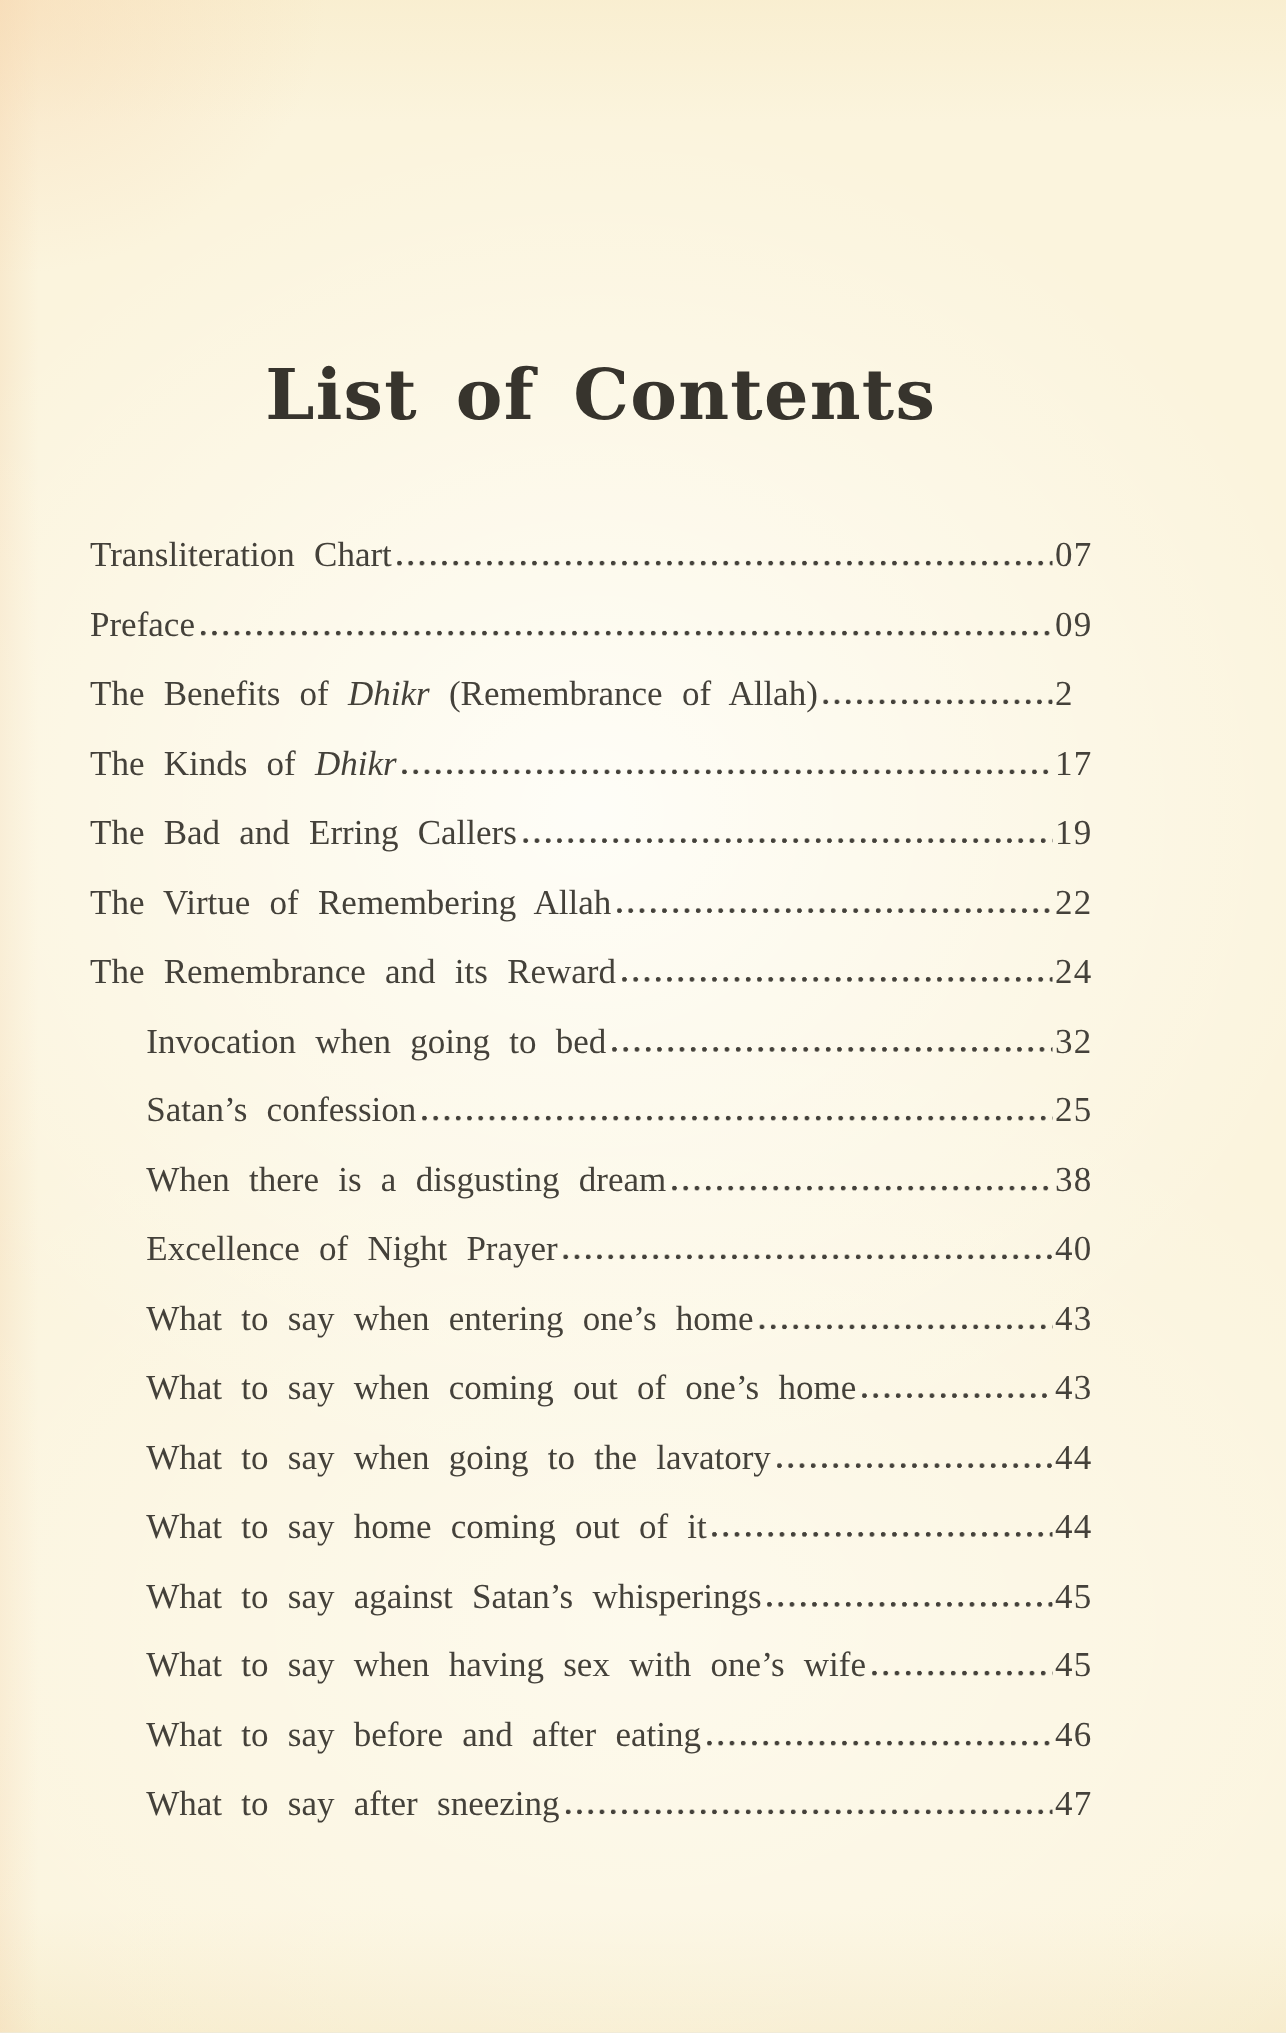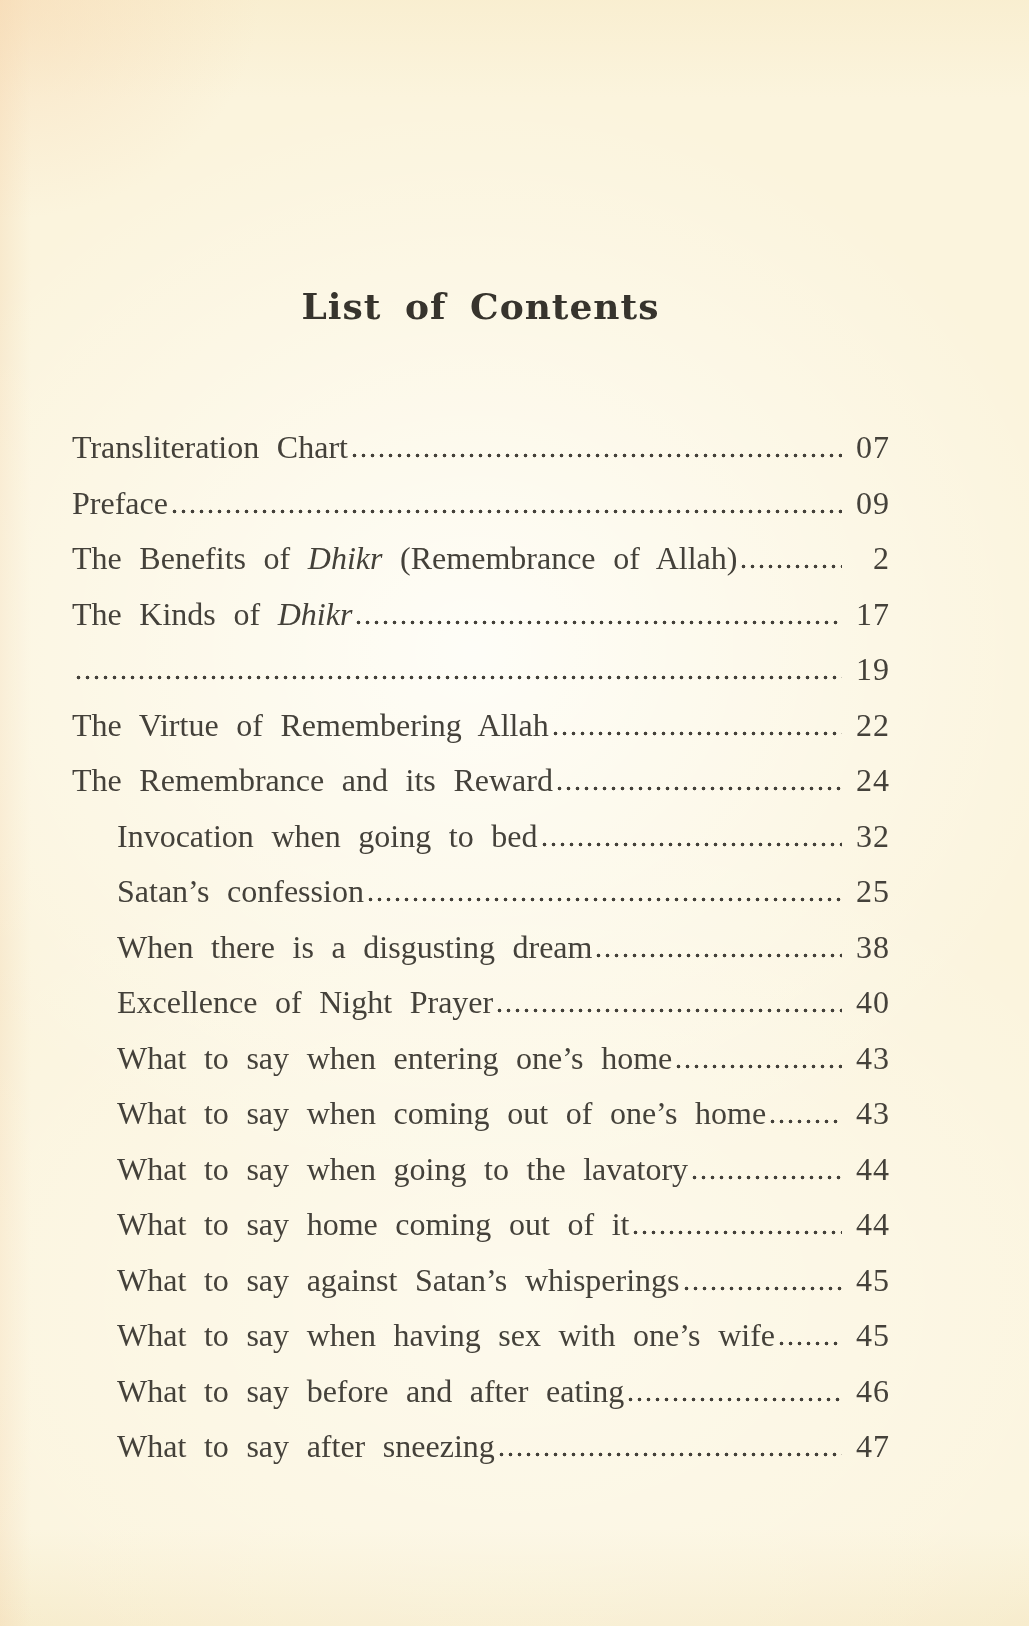--- a/index.html
+++ b/index.html
@@ -25,58 +25,58 @@
       linear-gradient(90deg, rgba(243,214,176,0.35) 0%, rgba(243,214,176,0) 3%),
       
       linear-gradient(180deg, rgba(246,230,190,0.40) 0%, rgba(246,230,190,0) 6%, rgba(246,230,190,0) 94%, rgba(242,226,184,0.45) 100%);
   }
   .title {
     margin: 288px 0 0 0;
     padding: 0 140px 0 72px;
     text-align: center;
     font-family: "DejaVu Serif", serif;
     font-weight: bold;
-    font-size: 36px;
+    font-size: 56px;
     line-height: 1;
     letter-spacing: 1px;
     word-spacing: 10px;
     color: var(--ink-dark, #37342d);
   }
   .toc {
     position: absolute;
     top: 428px;
     left: 72px;
     right: 139px;
   }
   .row {
     display: flex;
     align-items: baseline;
     height: 55.5px;
-    font-size: 32px;
+    font-size: 28px;
     line-height: 1.2;
     color: var(--ink, #44413a);
     word-spacing: 0.30em;
   }
   .row.indent { padding-left: 45px; }
   .label { white-space: nowrap; }
   .label i { font-style: italic; font-family: Liberation Serif, serif; }
   .leader {
     flex: 1 1 auto;
     height: 5px;
     min-width: 24px;
     margin: 0 2px -1px 4px;
     background-image: radial-gradient(circle at 2.5px 2.5px, var(--ink, #4a463d) 1.7px, rgba(0,0,0,0) 2.1px);
     background-size: 9px 5px;
     background-repeat: repeat-x;
     background-position: left bottom;
   }
   .pagenum {
     flex: 0 0 auto;
     min-width: 46px;
-    text-align: right;
+    text-align: left;
     letter-spacing: 1px;
   }
 </style>
 </head>
 <body>
 
 <div class="page">
   <h1 class="title">List of Contents</h1>
   <div class="toc" id="toc">
       <div class="row">
@@ -93,20 +93,21 @@
         <span class="label"><span>The Benefits of </span><i>Dhikr</i><span> (Remembrance of Allah)</span></span>
         <span class="leader"></span>
         <span class="pagenum">2</span>
       </div>
       <div class="row">
         <span class="label"><span>The Kinds of </span><i>Dhikr</i></span>
         <span class="leader"></span>
         <span class="pagenum">17</span>
       </div>
       <div class="row">
+        <span class="label"><span>The Bad and Erring Callers</span></span>
         <span class="leader"></span>
         <span class="pagenum">19</span>
       </div>
       <div class="row">
         <span class="label"><span>The Virtue of Remembering Allah</span></span>
         <span class="leader"></span>
         <span class="pagenum">22</span>
       </div>
       <div class="row">
         <span class="label"><span>The Remembrance and its Reward</span></span>

